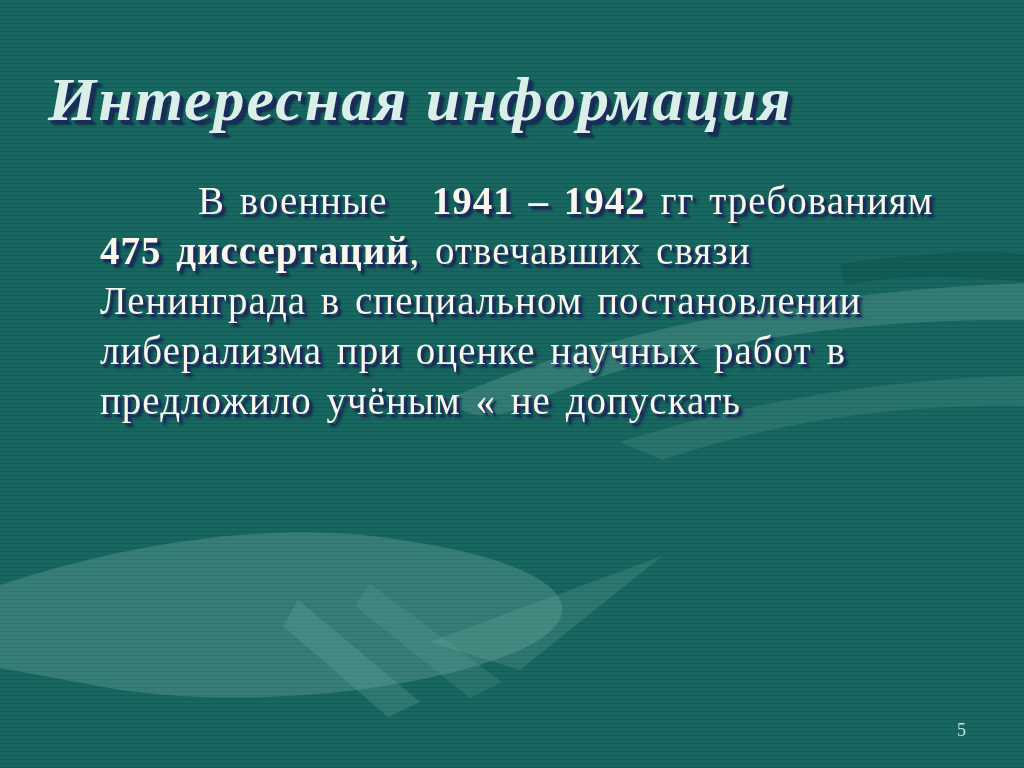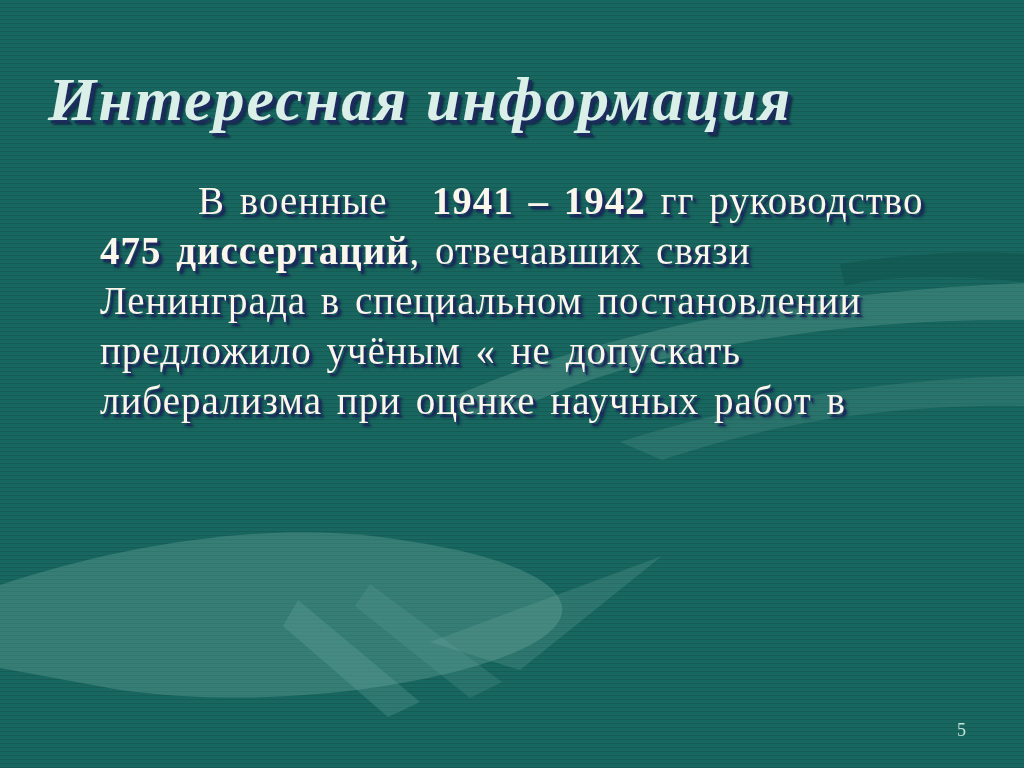--- a/index.html
+++ b/index.html
@@ -95,22 +95,22 @@
     <path d="M0 585 C 120 545 260 523 372 536 C 472 548 546 570 560 600 C 574 630 520 656 450 673 C 350 697 230 705 120 690 L 0 668 Z" fill="var(--swoosh-light)" opacity="0.30"></path>
     <path d="M430 642 L 662 556 L 520 670 Z" fill="var(--swoosh-light)" opacity="0.22"></path>
 
     <path d="M298 600 L 420 702 L 388 717 L 283 626 Z" fill="var(--swoosh-light)" opacity="0.24"></path>
     <path d="M370 584 L 502 682 L 470 698 L 355 606 Z" fill="var(--swoosh-light)" opacity="0.18"></path>
   </svg>
 
   <h1 class="slide-title">Интересная информация</h1>
 
   <div class="body-block" id="body-block">
-      <div class="body-line indent"><span class="seg-regular">В военные &nbsp;&nbsp;</span><span class="seg-bold">1941 – 1942</span><span class="seg-regular"> гг руководство</span></div>
+      <div class="body-line indent"><span class="seg-regular">В военные &nbsp;&nbsp;</span><span class="seg-bold">1941 – 1942</span><span class="seg-regular"> гг требованиям</span></div>
       <div class="body-line"><span class="seg-bold">475 диссертаций</span><span class="seg-regular">, отвечавших связи</span></div>
       <div class="body-line"><span class="seg-regular">Ленинграда в специальном постановлении</span></div>
+      <div class="body-line"><span class="seg-regular">либерализма при оценке научных работ в</span></div>
       <div class="body-line"><span class="seg-regular">предложило учёным « не допускать</span></div>
-      <div class="body-line"><span class="seg-regular">либерализма при оценке научных работ в</span></div>
     </div>
 
   <div class="page-number">5</div>
 
 </div>
 
 </body></html>

